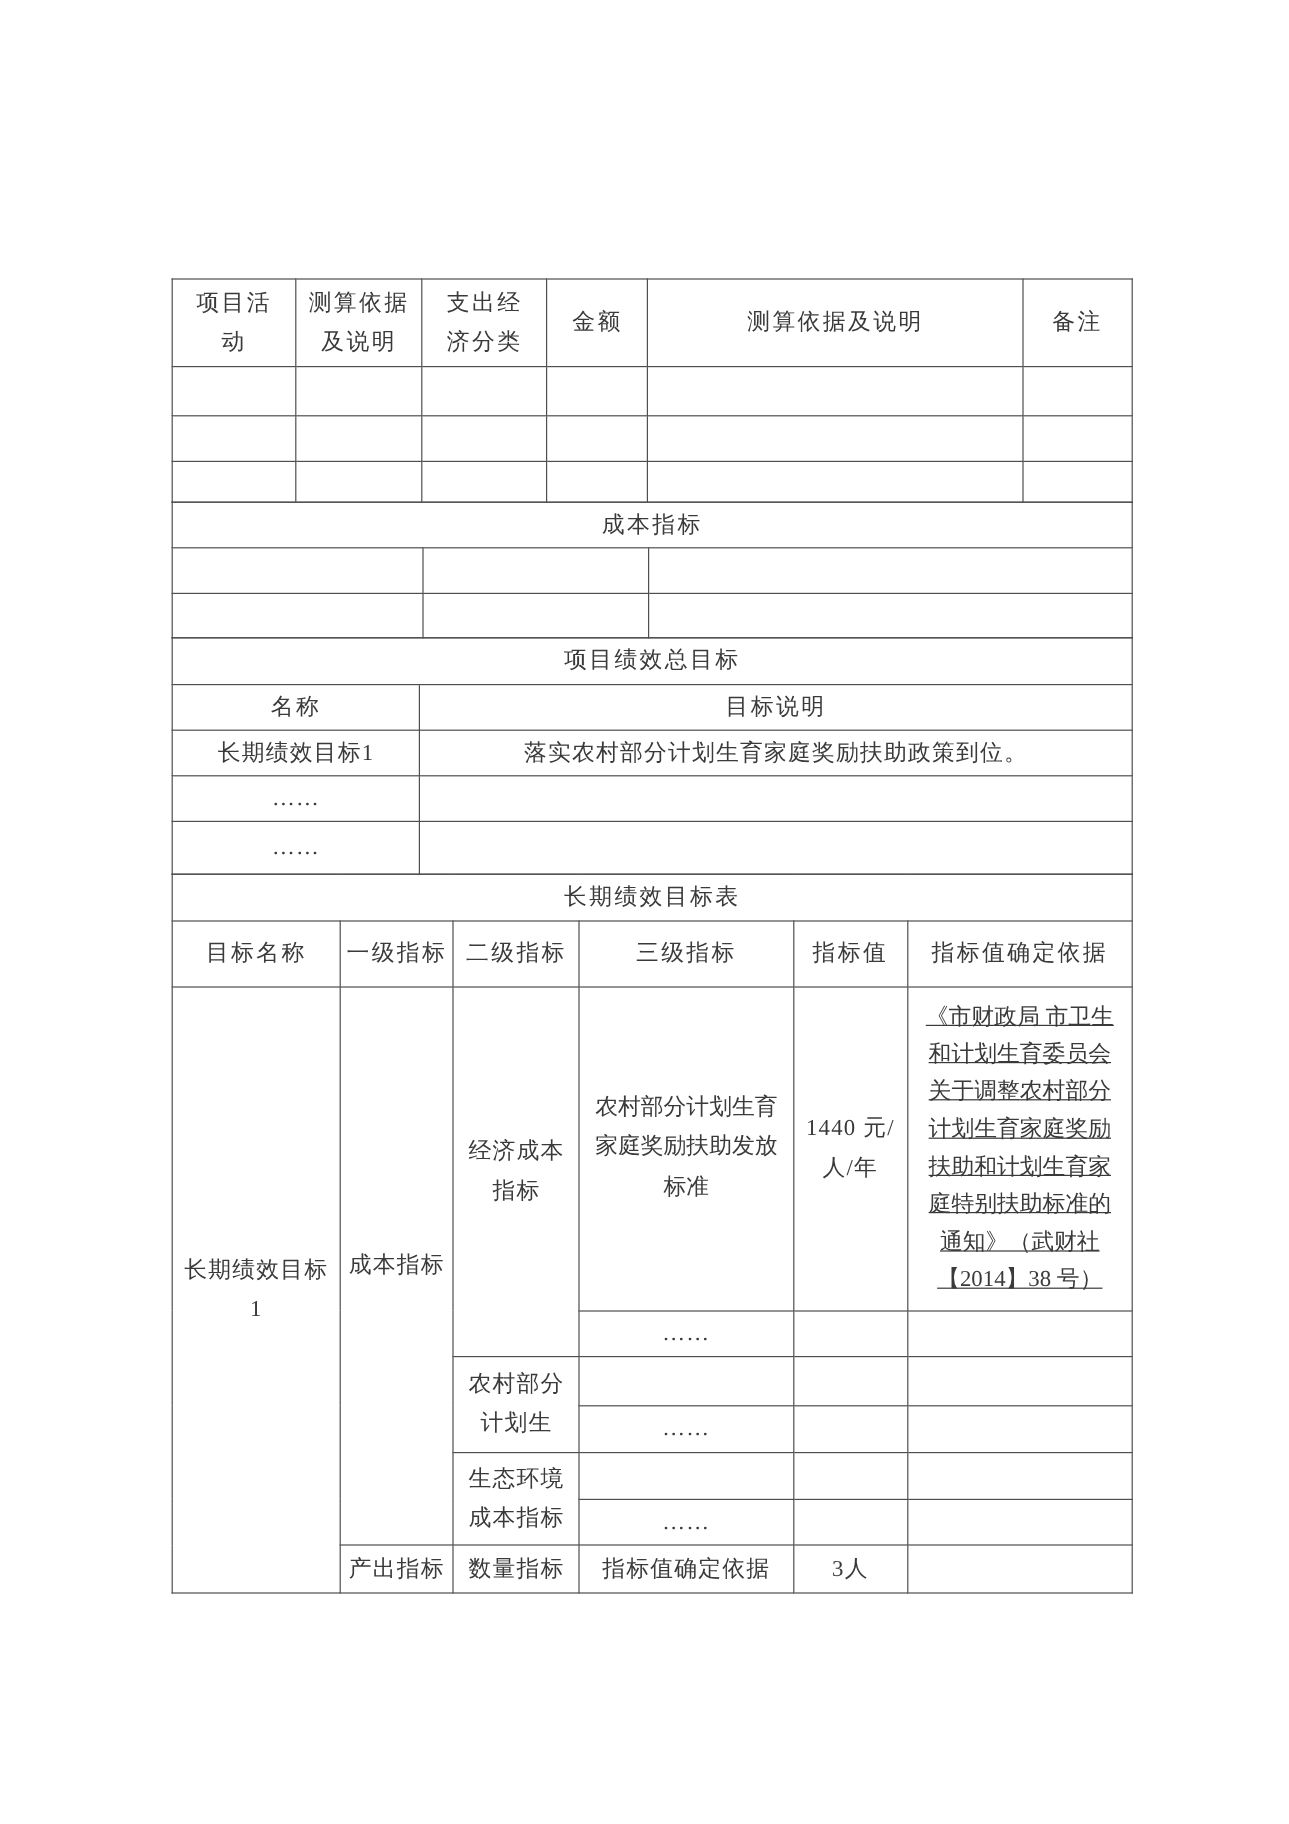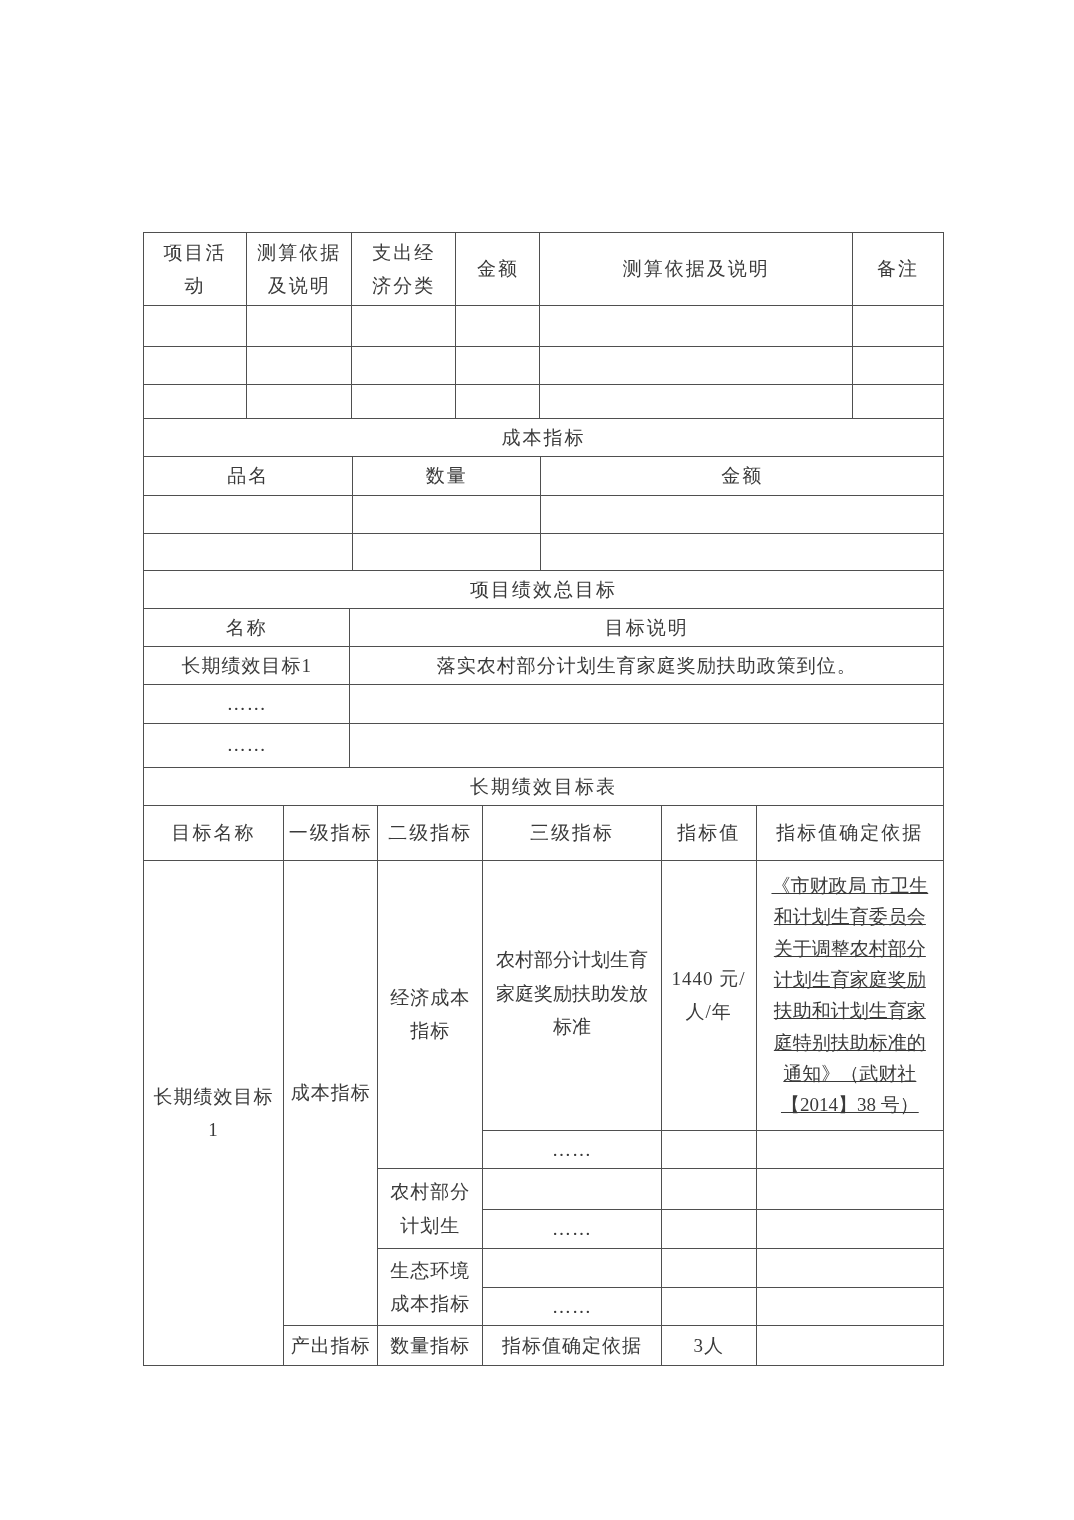--- a/index.html
+++ b/index.html
@@ -104,25 +104,20 @@
     <table>
       <colgroup>
         <col style="width:209px">
           <col style="width:188px">
           <col style="width:402px">
       </colgroup>
       <tbody>
           <tr class="h37">
         <td class="sec" colspan="3">成本指标</td>
       </tr>
-      <tr class="h35">
-        <td class="hdr">品名</td>
-        <td class="hdr">数量</td>
-        <td class="hdr">金额</td>
-      </tr>
       <tr class="h38">
         <td></td>
             <td></td>
         <td></td>
       </tr>
       <tr class="h37">
         <td></td>
             <td></td>
         <td></td>
       </tr>

